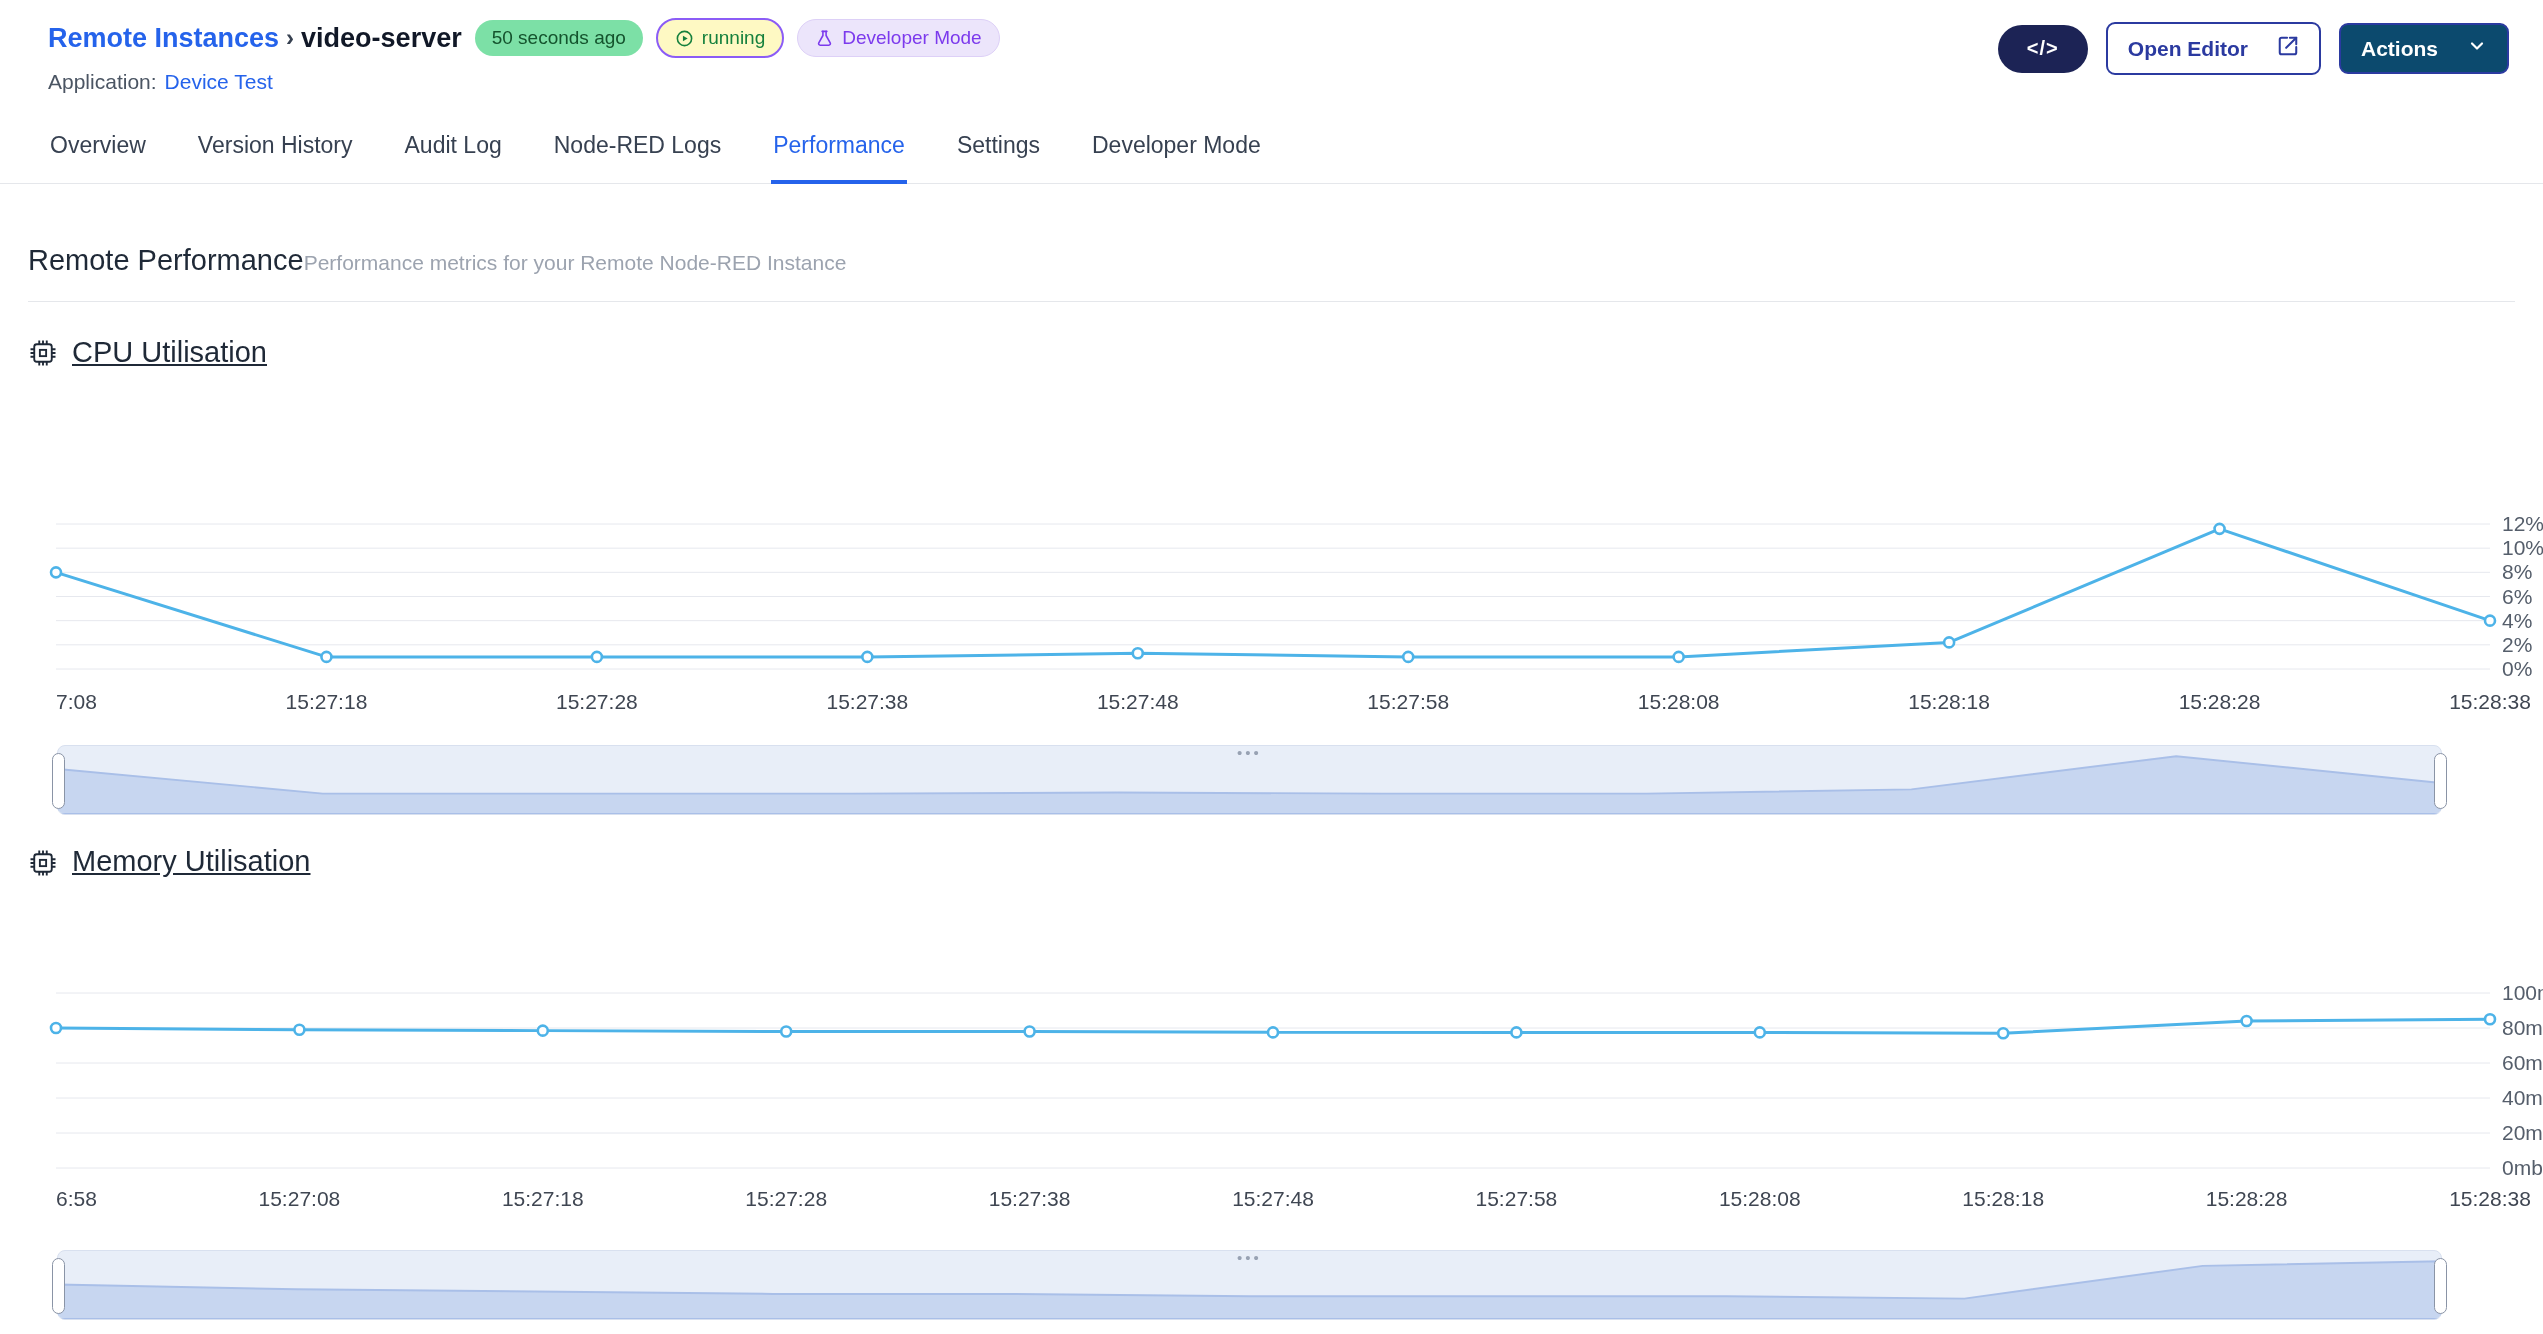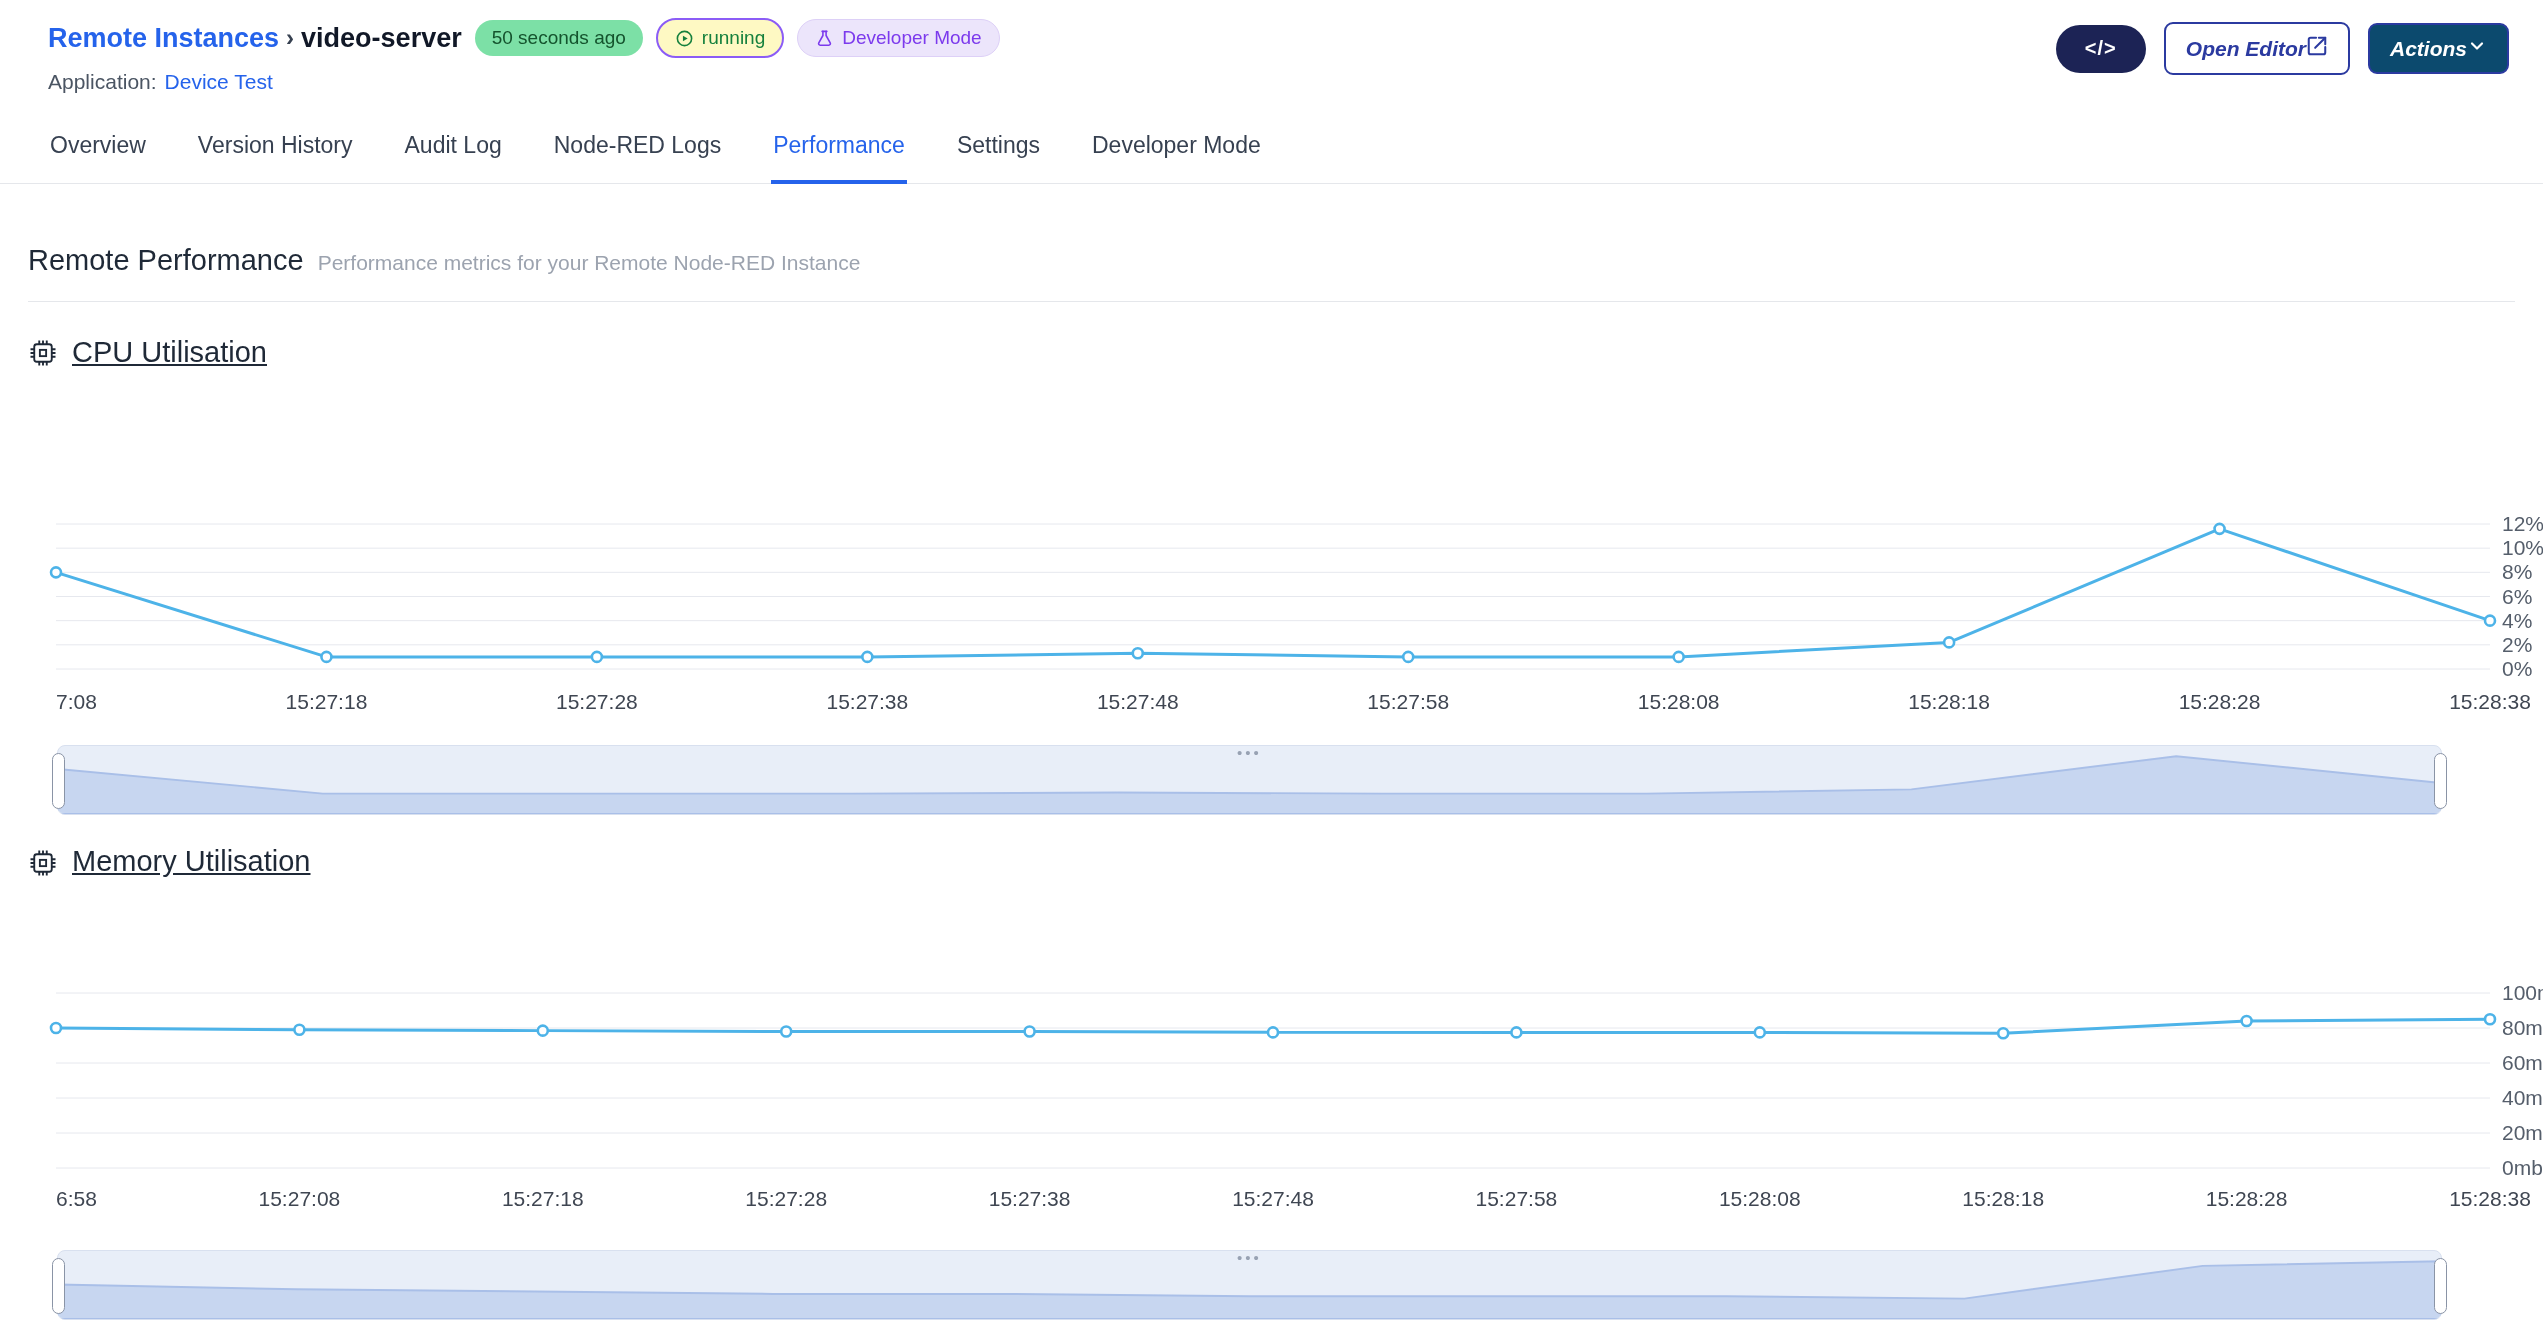--- a/index.html
+++ b/index.html
@@ -19,34 +19,34 @@
   .badge-running { background:#fef9c3; color:#15803d; border:2px solid #8b5cf6; }
   .badge-dev { background:#ece5fb; color:#7c3aed; border:1px solid #ddd0f7; }
   .badge svg { display:block; }
   .app-row { margin-top:12px; font-size:21px; color:#4b5563; }
   .app-row a { color:#2563eb; text-decoration:none; margin-left:8px; cursor:pointer; }
 
   .header-right { display:flex; align-items:center; gap:18px; padding-top:4px; }
   .dark-pill { width:90px; height:48px; border-radius:26px; background:#1c2355;
     color:#ffffff; display:flex; align-items:center; justify-content:center;
     font-size:20px; font-weight:700; letter-spacing:1px; cursor:pointer; }
-  .btn { display:inline-flex; align-items:center; gap:0; font-size:21px; font-weight:700;
-    border-radius:9px; padding:11px 20px; cursor:pointer;font-style:italic; }
+  .btn { display:inline-flex; align-items:center; gap:29px; font-size:21px; font-weight:700;
+    border-radius:9px; padding:11px 20px; cursor:pointer; }
   .btn-outline { background:#ffffff; color:#2b3aa0; border:2px solid #2b3aa0; }
   .btn-primary { background:#0c4a6e; color:#ffffff; border:2px solid #2b3aa0; }
 
   
   .tabs { display:flex; gap:48px; padding:0 48px; margin-top:22px; border-bottom:1px solid #e5e7eb; }
   .tab { font-size:23px; color:#374151; padding:16px 2px 21px; cursor:pointer;
     border-bottom:4px solid transparent; margin-bottom:-1px; }
   .tab.active { color:#2563eb; border-bottom-color:#2563eb; }
 
   
   .main { padding:0 28px; }
-  .page-head { margin-top:60px; display:flex; align-items:baseline; gap:14px;
+  .page-head { margin-top:60px; display:flex; align-items:baseline; 
     border-bottom:1px solid #e5e7eb; padding-bottom:24px; }
   .page-title { font-size:29px; font-weight:500; color:#1f2937; }
   .page-subtitle { font-size:21px; color:#9ca3af; }
 
   .section-title { margin-top:34px; display:flex; align-items:center; gap:14px;
     font-size:29px; font-weight:500; color:#1f2937;text-decoration:underline; }
   .section-title.memory { margin-top:30px;align-items:flex-end; }
   .section-title svg { display:block; }
 
   svg.chart { display:block; width:2543px; }

